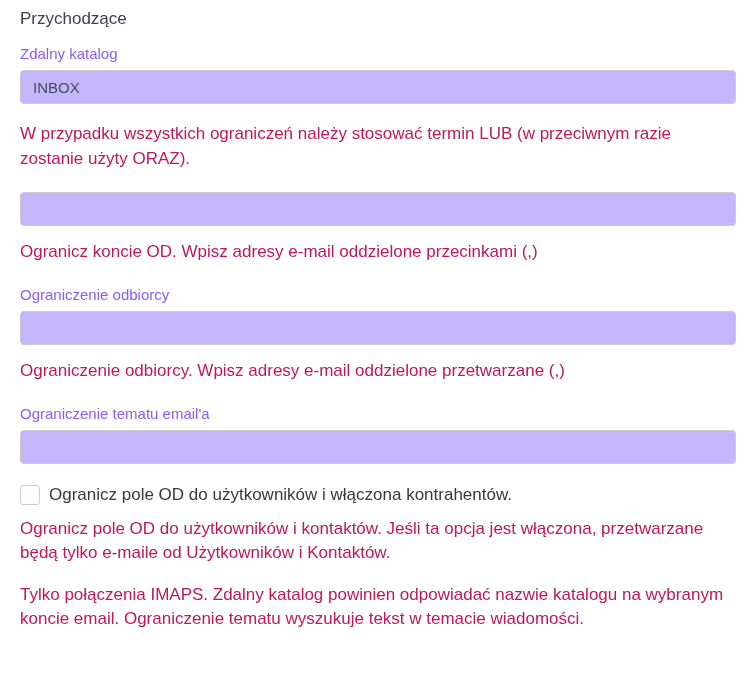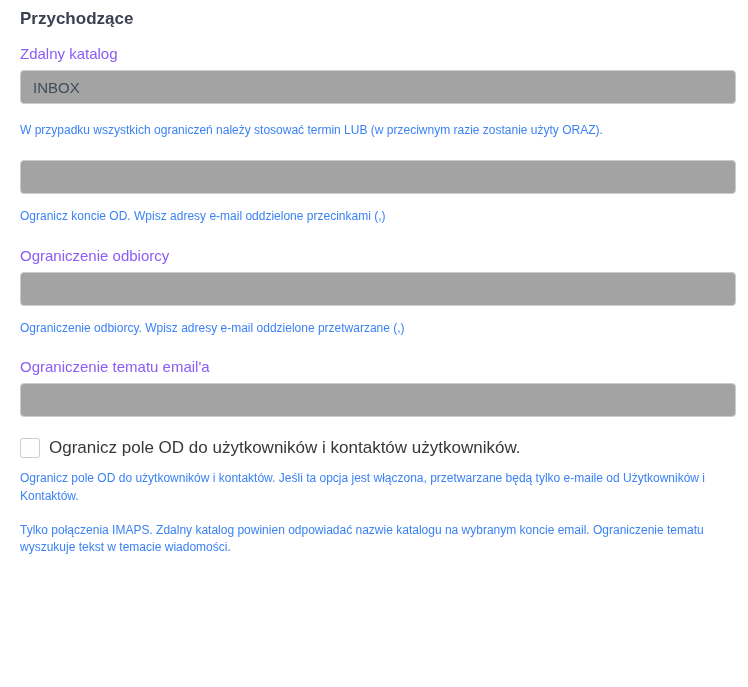--- a/index.html
+++ b/index.html
@@ -8,21 +8,21 @@
     width: 748px;
     height: 687px;
     overflow: hidden;
     font-family: "Liberation Sans", "DejaVu Sans", sans-serif;
     color: #4e5257;
   }
   .page { padding: 9px 12px 0 20px; }
 
   .section-title {
     font-size: 17px;
-    font-weight: 700;
+    font-weight: 400;
     color: #3c4152;
     margin-bottom: 16px;
   }
 
   .form-group { margin-bottom: 21px; }
   .form-group.fg-remote { margin-bottom: 12px; }
   .form-group.fg-checkbox1 { margin-bottom: 21px; }
   .form-group.fg-subject { }
   .form-group.fg-checkbox2 { margin-bottom: 17px; }
 
@@ -36,27 +36,27 @@
   .text-input {
     display: block;
     width: 100%;
     height: 34px;
     border: 1px solid #cccccc;
     border-radius: 4px;
     padding: 0 12px;
     font-size: 15px;
     color: #414d59;
     font-family: inherit;
-    background: #a3a3a3;
+    background: #c4b5fd;
     outline: none;
   }
 
   .help-text {
-    font-size: 12px;
-    color: #3b82f6;
+    font-size: 17px;
+    color: #be185d;
     line-height: 1.45;
     margin-top: 14px;
   }
 
   .checkbox-row {
     display: flex;
     align-items: center;
     cursor: pointer;
   }
   .checkbox {
@@ -103,20 +103,20 @@
   </div>
 
   <div class="form-group fg-subject">
     <label class="field-label">Ograniczenie tematu email'a</label>
     <input class="text-input" type="text" value="" style="">
   </div>
 
   <div class="form-group fg-checkbox2">
     <div class="checkbox-row">
       <span class="checkbox"></span>
-      <span class="checkbox-label">Ogranicz pole OD do użytkowników i kontaktów użytkowników.</span>
+      <span class="checkbox-label">Ogranicz pole OD do użytkowników i włączona kontrahentów.</span>
     </div>
     <p class="help-text">Ogranicz pole OD do użytkowników i kontaktów. Jeśli ta opcja jest włączona, przetwarzane będą tylko e-maile od Użytkowników i Kontaktów.</p>
   </div>
 
   <p class="help-text">Tylko połączenia IMAPS. Zdalny katalog powinien odpowiadać nazwie katalogu na wybranym koncie email. Ograniczenie tematu wyszukuje tekst w temacie wiadomości.</p>
 
 </div>
 
 </body></html>

